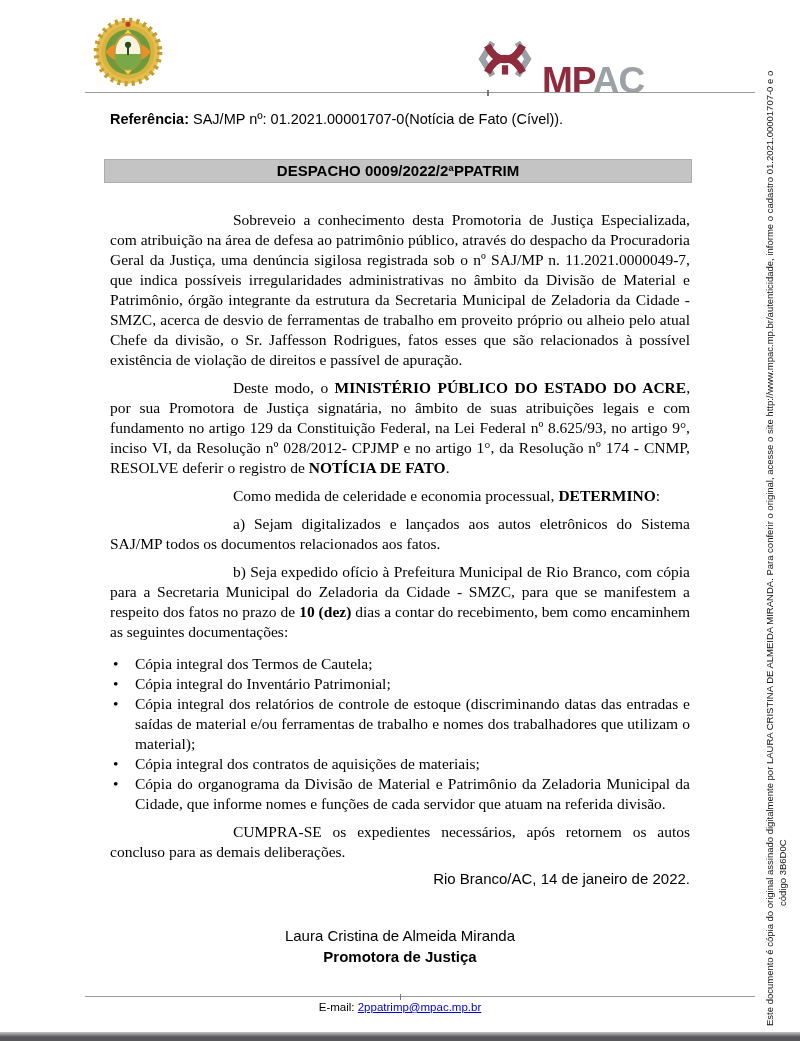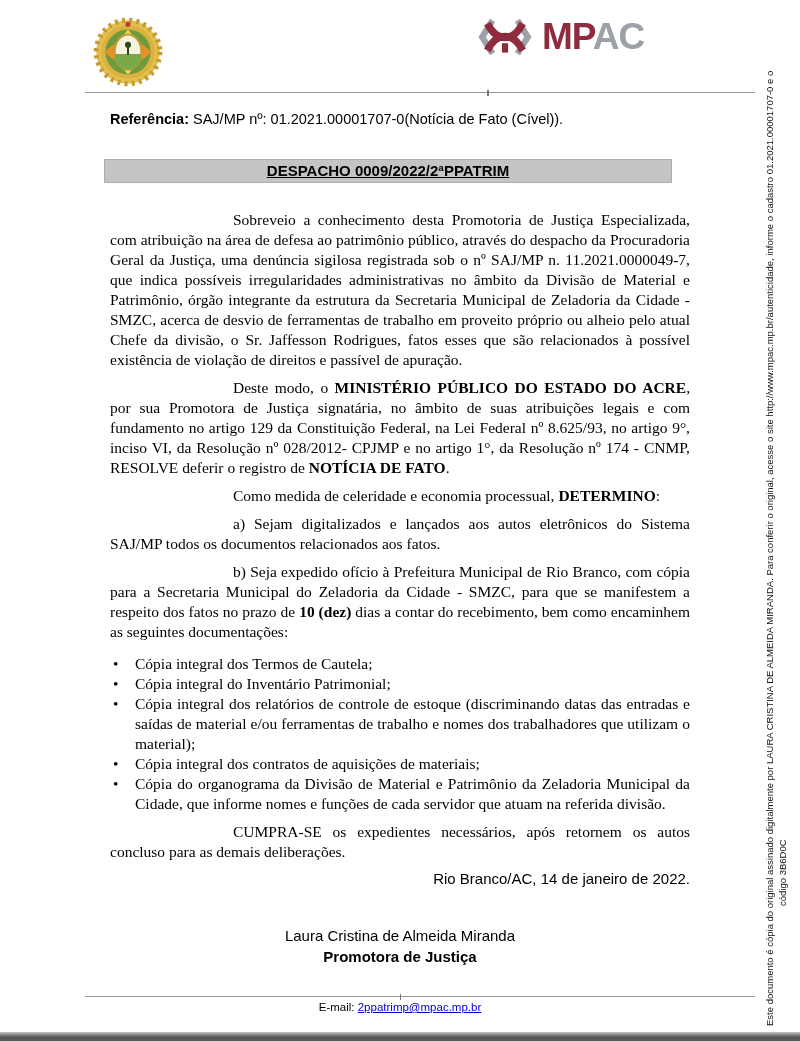--- a/index.html
+++ b/index.html
@@ -8,36 +8,36 @@
     font-family:"Liberation Serif",serif;color:#000;overflow:hidden;
   }
   
   .header{position:absolute;top:16px;left:88px;display:flex;align-items:flex-start;}
   .crest{width:80px;height:74px;flex:0 0 auto;}
   .header-text{margin-left:10px;padding-top:12px;font-family:"Liberation Sans",sans-serif;}
   .org-bold{font-weight:bold;font-size:12.5px;line-height:15px;}
   .org-reg{font-size:11.5px;line-height:14.5px;}
   .mpac-logo{position:absolute;left:478px;top:16px;display:flex;align-items:center;}
   .mpac-mark{width:54px;height:42px;margin-right:10px;}
-  .mpac-word{font-family:"Liberation Sans",sans-serif;font-weight:bold;font-size:37px;letter-spacing:-1px;line-height:42px;}
+  .mpac-word{font-family:"Liberation Sans",sans-serif;font-weight:bold;font-size:37px;letter-spacing:-1px;line-height:42px;margin-top:44px;}
   .mp-red{color:#8e2c3e;}
   .mp-gray{color:#9ba1a6;}
   .sep{position:absolute;left:85px;width:670px;border-top:1px solid #9a9a9a;}
   .sep .tick{position:absolute;top:-3px;width:1.5px;height:6px;background:#777;}
   .sep-top{top:92px;}
   .sep-bottom{top:996px;}
   
   .reference{position:absolute;top:111px;left:110px;width:580px;
     font-family:"Liberation Sans",sans-serif;font-size:14.5px;}
   .reference b{font-weight:bold;}
   
   .titlebar{position:absolute;top:159px;left:104px;width:554px;background:#c4c4c4;
     border:1px solid #adadad;text-align:center;
     font-family:"Liberation Sans",sans-serif;font-weight:bold;font-size:15px;
-    padding:2px 6px 3px;text-decoration:underline;}
+    padding:2px 16px 3px;}
   
   .content{position:absolute;top:210px;left:110px;width:580px;
     font-size:15.5px;line-height:20px;text-align:justify;}
   .content p{margin:0 0 8px;text-indent:123px;}
   .content b{font-weight:bold;}
   ul.doc-list{margin:12px 0 8px;padding:0;list-style:none;}
   ul.doc-list li{position:relative;padding-left:25px;text-align:justify;}
   ul.doc-list li::before{content:"\2022";position:absolute;left:3px;}
   
   .date-line{position:absolute;top:870px;left:110px;width:580px;text-align:right;

